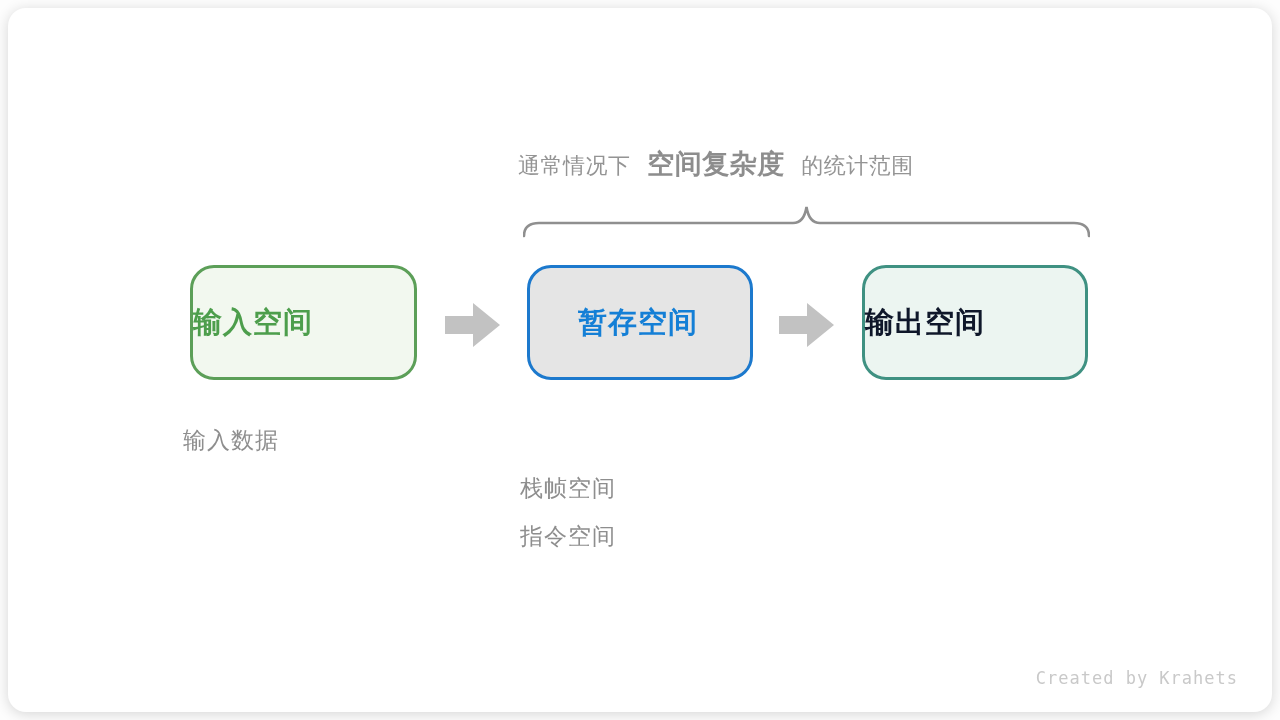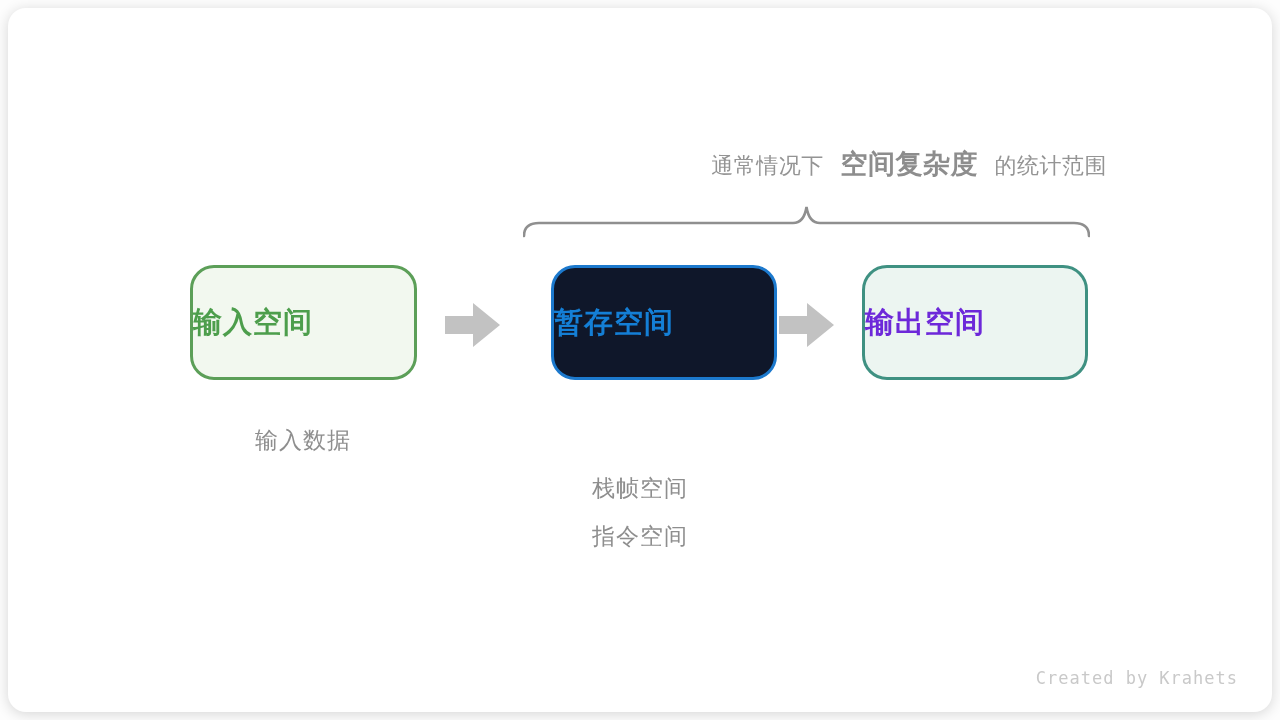--- a/index.html
+++ b/index.html
@@ -10,45 +10,45 @@
     position:relative;overflow:hidden;
   }
   .card{
     position:absolute;left:8px;top:8px;right:8px;bottom:8px;
     background:#ffffff;border-radius:18px;
     box-shadow:0 2px 14px rgba(0,0,0,0.16);
   }
   .stage{position:absolute;left:0;top:0;width:1280px;height:720px;}
 
   .annotation{
-    position:absolute;left:540px;top:146px;width:567px;
-    text-align:right;color:#949494;font-size:22px;
+    position:absolute;left:518px;top:146px;width:567px;
+    text-align:left;color:#949494;font-size:22px;
     white-space:nowrap;letter-spacing:0.5px;
   }
   .annotation .hl{font-weight:bold;font-size:27px;color:#8d8d8d;margin:0 10px;}
 
   .brace{position:absolute;left:523px;top:202px;width:567px;height:36px;}
 
   .box{
     position:absolute;top:265px;height:115px;width:226px;
     border-radius:24px;border:3px solid;
     display:flex;align-items:center;justify-content:flex-start;
     box-sizing:border-box;
     font-weight:bold;font-size:29px;letter-spacing:1px;
   }
   .box.green{left:190px;width:227px;border-color:#5c9f58;background:#f2f8ef;color:#4d9e4c;}
-  .box.blue{left:551px;border-color:#1c79cd;background:#0f172a;color:#147fd6;}
-  .box.teal{left:862px;border-color:#3f9182;background:#ecf5f1;color:#6d28d9;border-radius:25px;}
+  .box.blue{left:527px;border-color:#1c79cd;background:#e5e5e5;color:#147fd6;padding-left:48px;}
+  .box.teal{left:862px;border-color:#3f9182;background:#ecf5f1;color:#0f172a;}
 
   .arrow{position:absolute;top:302px;width:56px;height:46px;}
   .arrow.a1{left:445px;}
   .arrow.a2{left:779px;}
 
   .sublabel{
-    position:absolute;width:240px;text-align:center;
+    position:absolute;width:240px;text-align:left;
     color:#8e8e8e;font-size:23px;letter-spacing:1px;
   }
   .col1{left:183px;}
   .col2{left:520px;}
   .col3{left:855px;}
   .row1{top:425px;}
   .row2{top:473px;}
   .row3{top:521px;}
 
   .footer{

